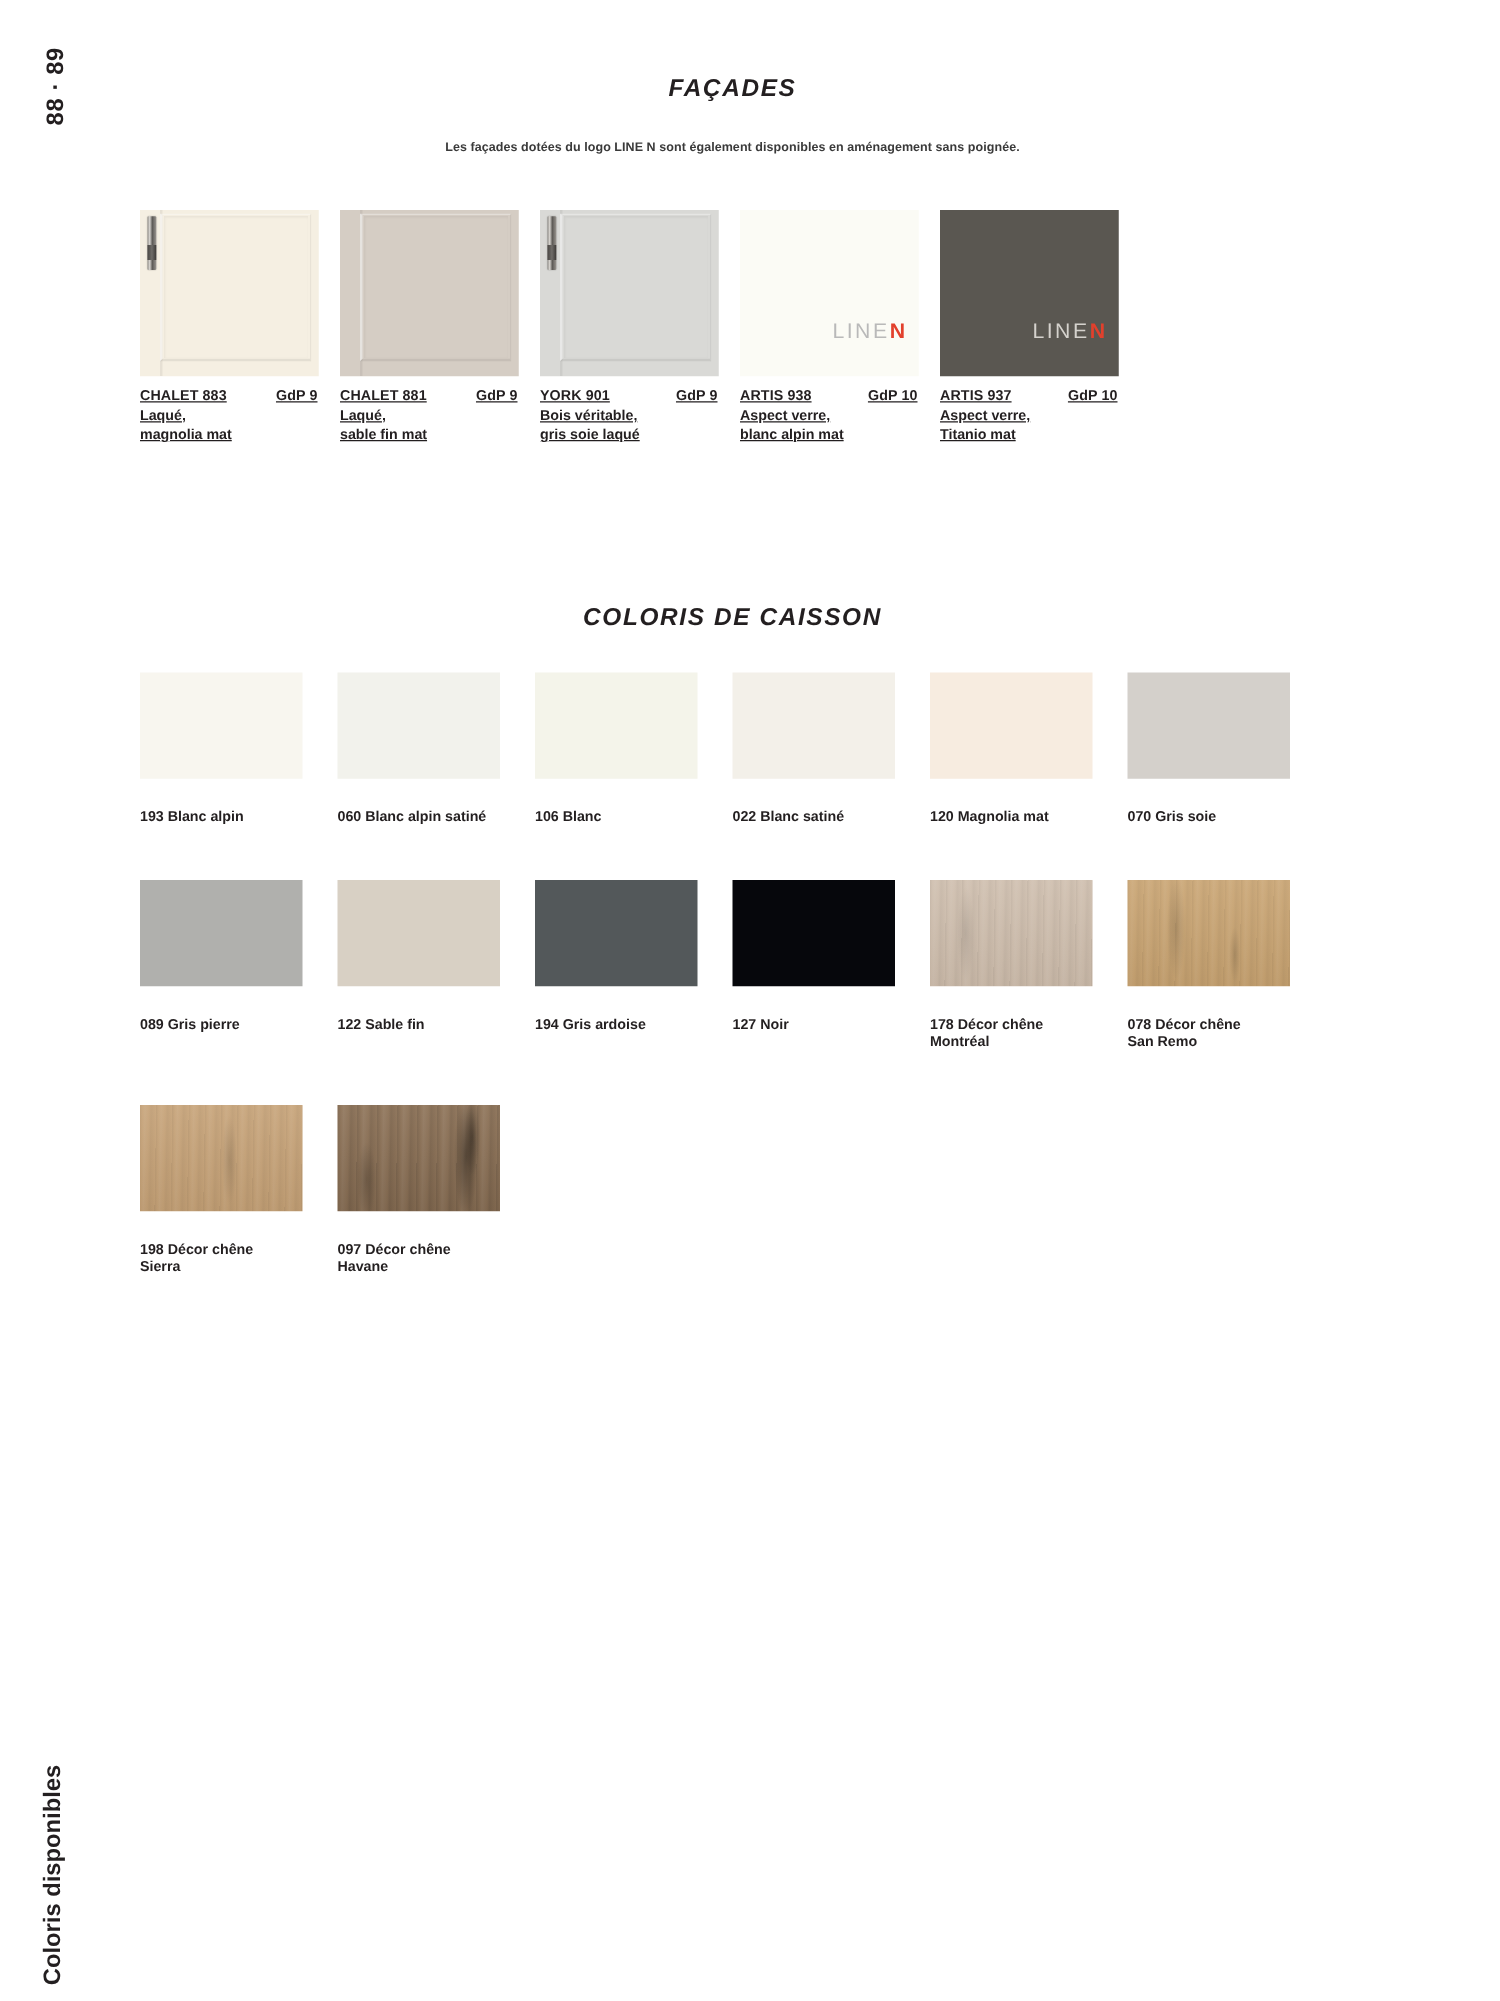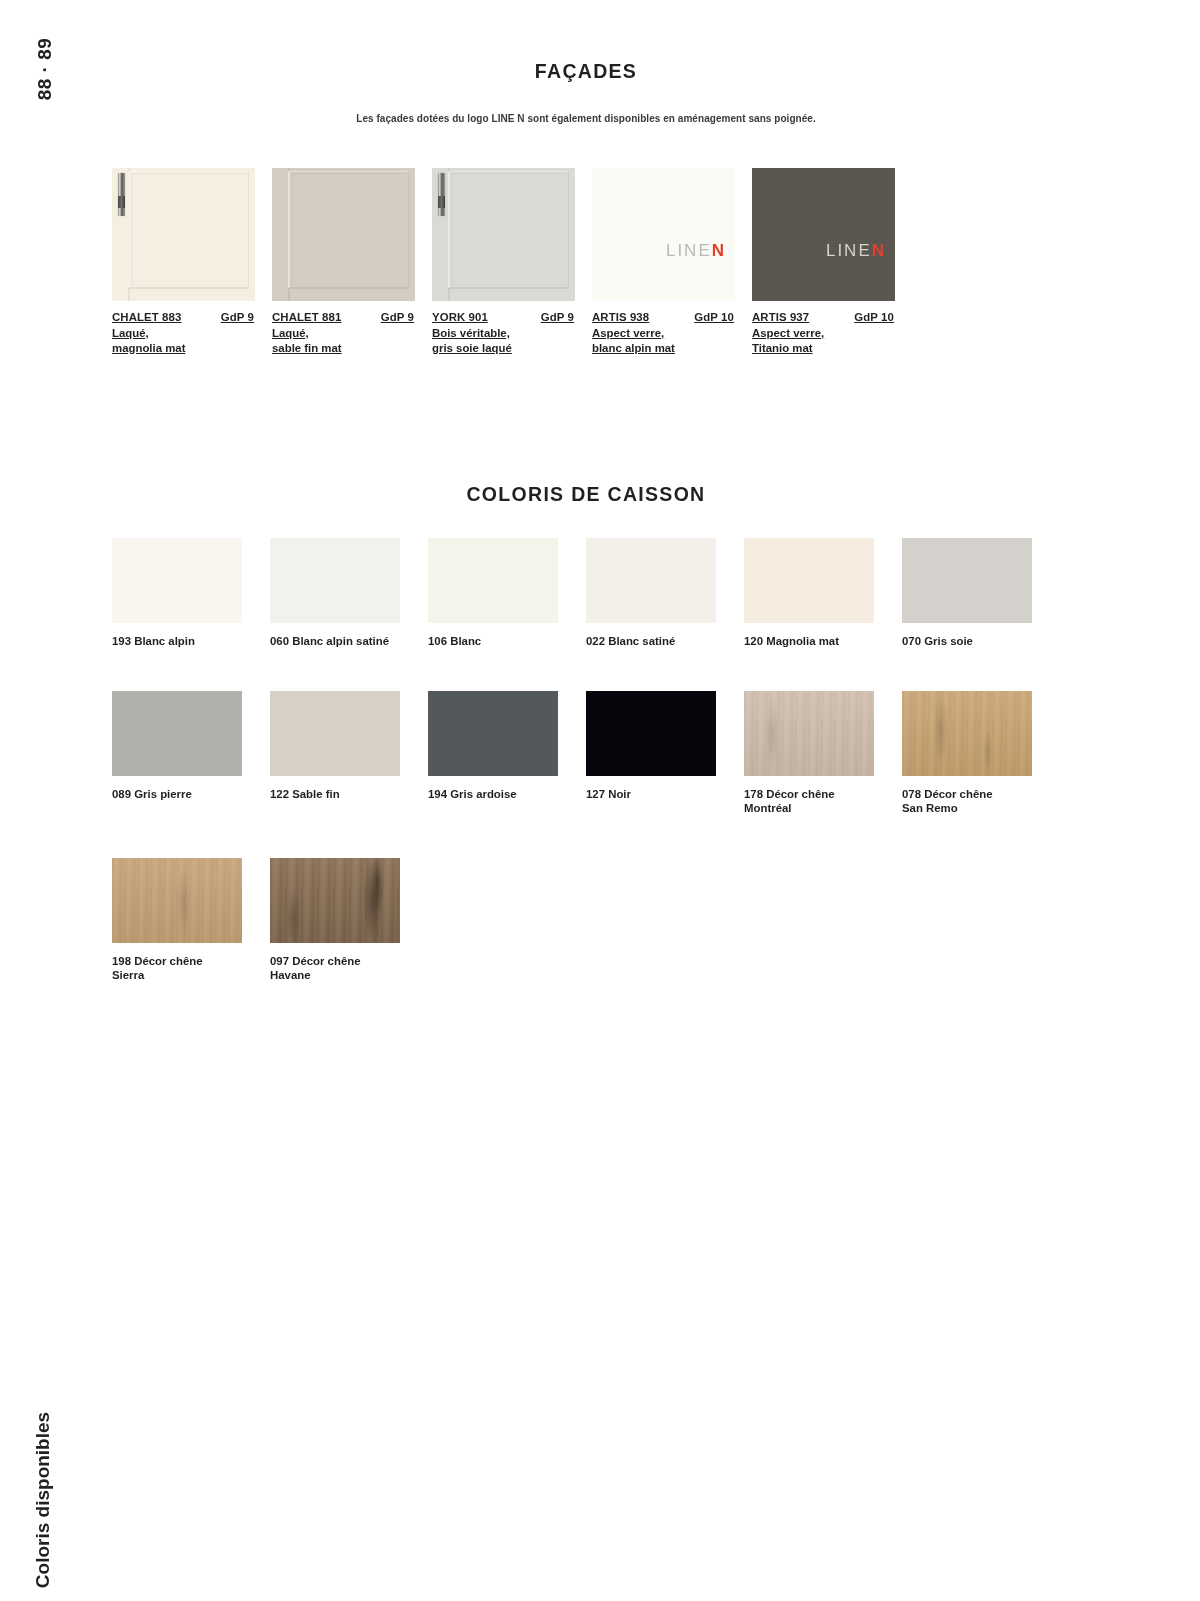--- a/index.html
+++ b/index.html
@@ -63,20 +63,21 @@
     top: 0;
     width: 948px;
   }
 
   .section-title {
     text-align: center;
     font-size: 19.5px;
     font-weight: 700;
     letter-spacing: 1.3px;
     color: #231f20;
+    font-style: italic;
   }
   .facades-title { margin-top: 60px; }
 
   .intro-line {
     margin-top: 30px;
     text-align: center;
     font-size: 10px;
     font-weight: 700;
     letter-spacing: 0.05px;
     color: #3a3a3a;
@@ -153,21 +154,21 @@
   }
 
   
   .glassface {
     width: 100%; height: 100%;
     position: relative;
   }
   .linen-logo {
     position: absolute;
     right: 9px;
-    bottom: 40px;
+    bottom: 26px;
     font-size: 17px;
     letter-spacing: 2px;
     font-weight: 400;
     white-space: nowrap;
   }
   .linen-logo .line-part { color: #b9b9b9; }
   .linen-logo .n-part { color: #e2402c; font-weight: 600; }
   .linen-logo.on-dark .line-part { color: #d5d2cd; }
 
   .facade-caption { margin-top: 10px; width: 160px; text-decoration: underline; }
@@ -198,21 +199,21 @@
   }
   .swatch-cell {
     width: 158px;
     margin-bottom: 42px;
   }
   .swatch-img {
     width: 130px;
     height: 85px;
   }
   .swatch-label {
-    margin-top: 11px;
+    margin-top: 24px;
     font-size: 11.4px;
     font-weight: 700;
     line-height: 14.5px;
     color: #231f20;
     width: 145px;
   }
 
   
   .wood { position: relative; overflow: hidden; }
   .wood::before {

